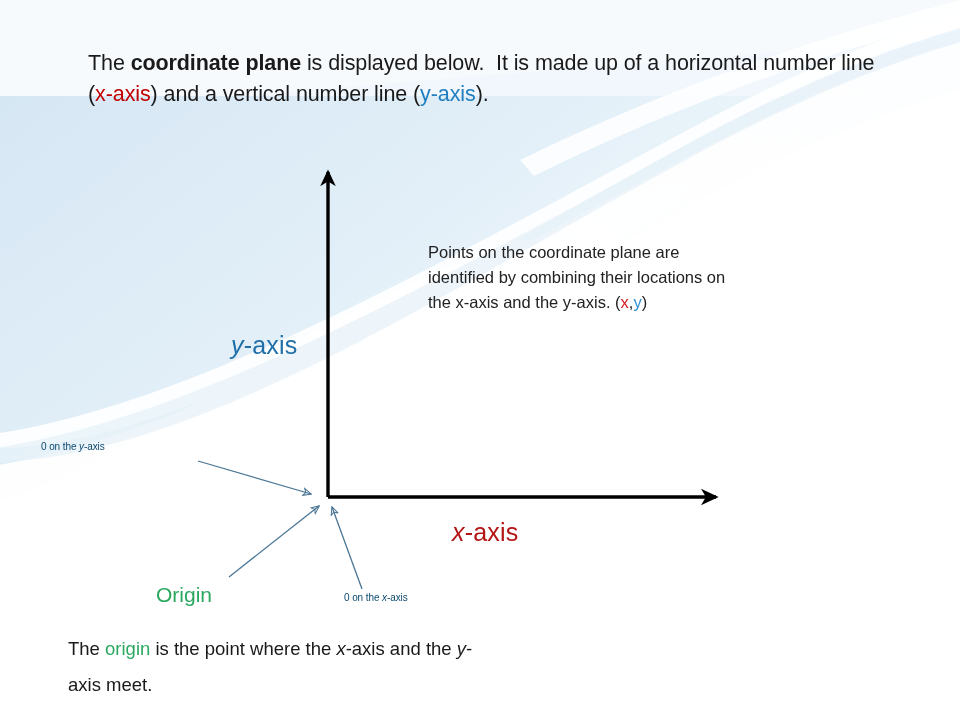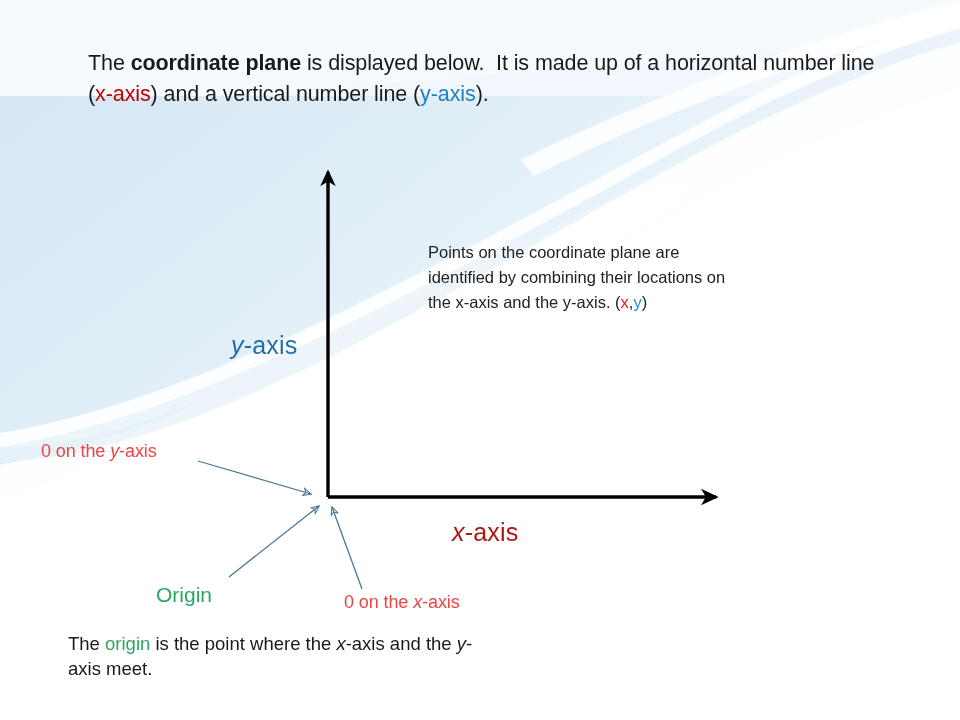--- a/index.html
+++ b/index.html
@@ -57,21 +57,21 @@
     color: #222222;
   }
   #points-text .xr { color: #d81f1f; }
   #points-text .yb { color: #2f8fd0; }
 
   #bottom-text {
     left: 68px;
     top: 631px;
     width: 430px;
     font-size: 18.5px;
-    line-height: 25px;
+    line-height: 36px;
     color: #1a1a1a;
   }
   .green { color: #2aa860; }
 
   
   #y-axis-label {
     left: 231px;
     top: 331px;
     font-size: 25px;
     color: #1f6fa8;
@@ -80,22 +80,22 @@
   #x-axis-label {
     left: 452px;
     top: 518px;
     font-size: 25px;
     color: #b41414;
     letter-spacing: 0.2px;
   }
 
   
   .small-label {
-    font-size: 18px;
-    color: #ef4444;
+    font-size: 10px;
+    color: #0c4a6e;
     letter-spacing: -0.1px;
   }
   #label-zero-y { left: 41px;  top: 441px; }
   #label-zero-x { left: 344px; top: 592px; }
 
   #label-origin {
     left: 156px;
     top: 583px;
     font-size: 21px;
     color: #2aa860;

